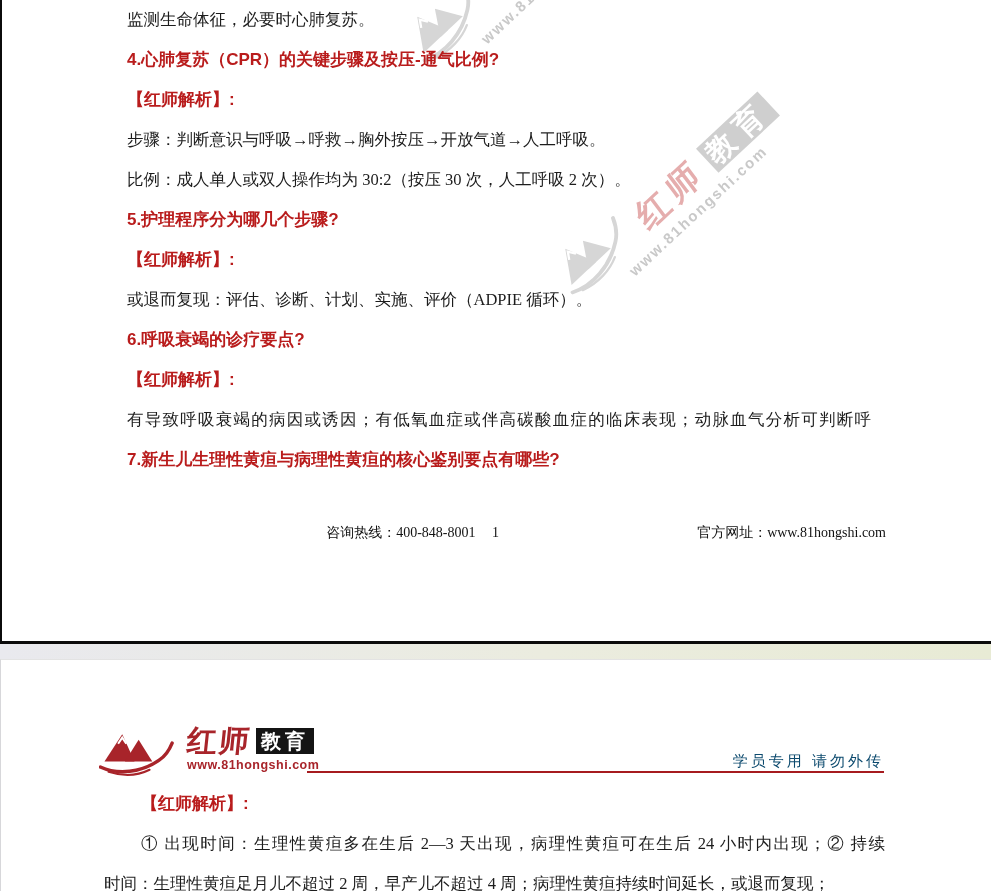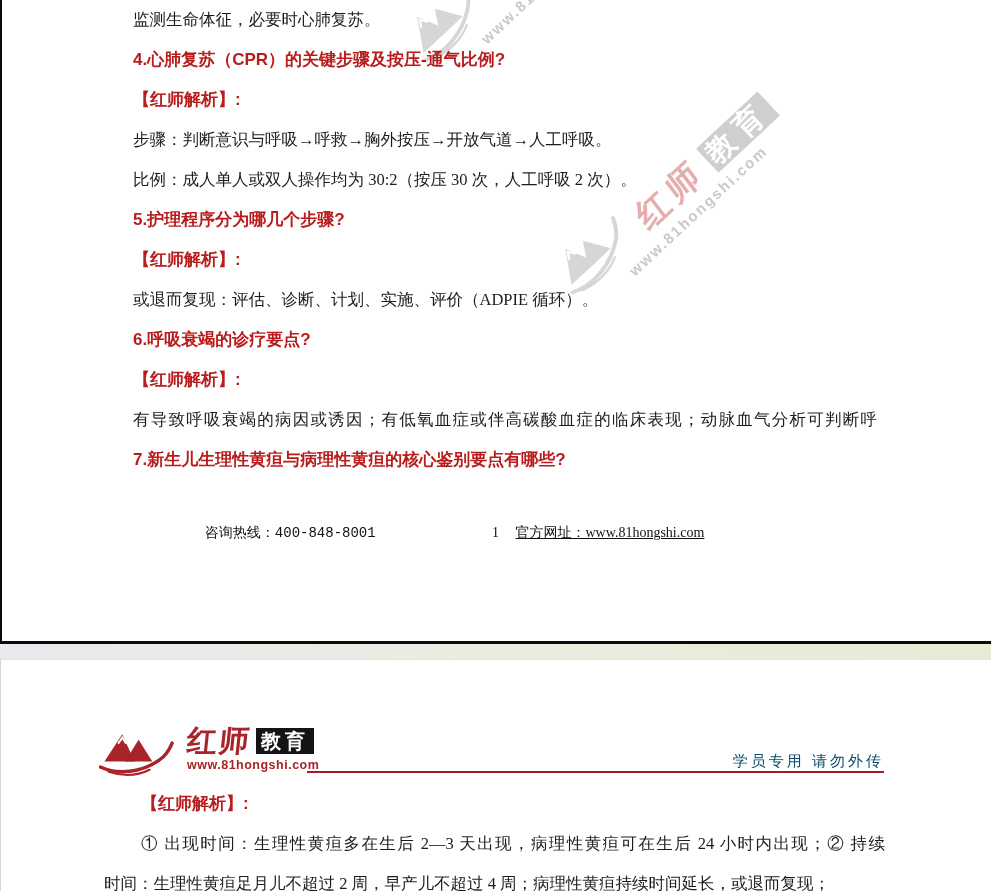--- a/index.html
+++ b/index.html
@@ -6,32 +6,32 @@
   .canvas{
     position:relative;width:991px;height:891px;overflow:hidden;background:#fff;
     font-family:"Liberation Serif","DejaVu Serif",serif;color:#1c1c1c;
   }
   
   .page1{
     position:absolute;left:0;top:0;width:991px;height:644px;background:#fff;
     border-left:2px solid #0b0b0b;border-bottom:3px solid #0b0b0b;
     box-sizing:border-box;overflow:hidden;
   }
-  .content1{position:absolute;left:94px;top:0;width:781px;}
+  .content1{position:absolute;left:88px;top:0;width:781px;}
   .line{line-height:40px;font-size:16.5px;white-space:nowrap;}
   .line.bold{font-weight:700;font-size:17px;font-family:"Liberation Sans","DejaVu Sans",sans-serif;color:#b91c1c;}
   .line.indent{padding-left:37px;}
   .line.justify{white-space:normal;text-align:justify;text-align-last:justify;}
   .footer{
     position:absolute;left:103px;top:524px;width:781px;display:flex;align-items:center;
     font-size:14px;color:#111;
   }
-  .footer .f-left{flex:1;text-align:center;font-family:Liberation Mono, monospace;}
+  .footer .f-left{flex:1;text-align:right;}
   .footer .f-center{width:40px;text-align:center;}
-  .footer .f-right{flex:1;text-align:left;text-decoration:underline;}
+  .footer .f-right{flex:1;text-align:right;}
   
   .page-gap{
     position:absolute;left:0;top:644px;width:991px;height:15px;
     background:linear-gradient(90deg,#e9e9ee 0%,#ebecdf 55%,#e8ebd5 100%);
   }
   
   .page2{
     position:absolute;left:0;top:659px;width:991px;height:232px;background:#fff;
     border-left:1px solid #d7d7da;border-top:1px solid #e3e3e3;
     box-sizing:border-box;overflow:hidden;

